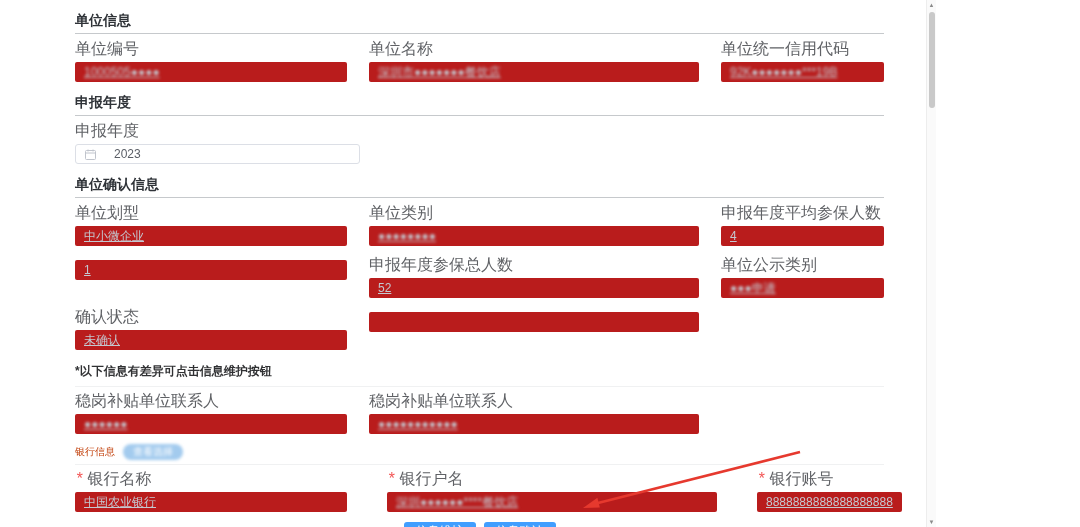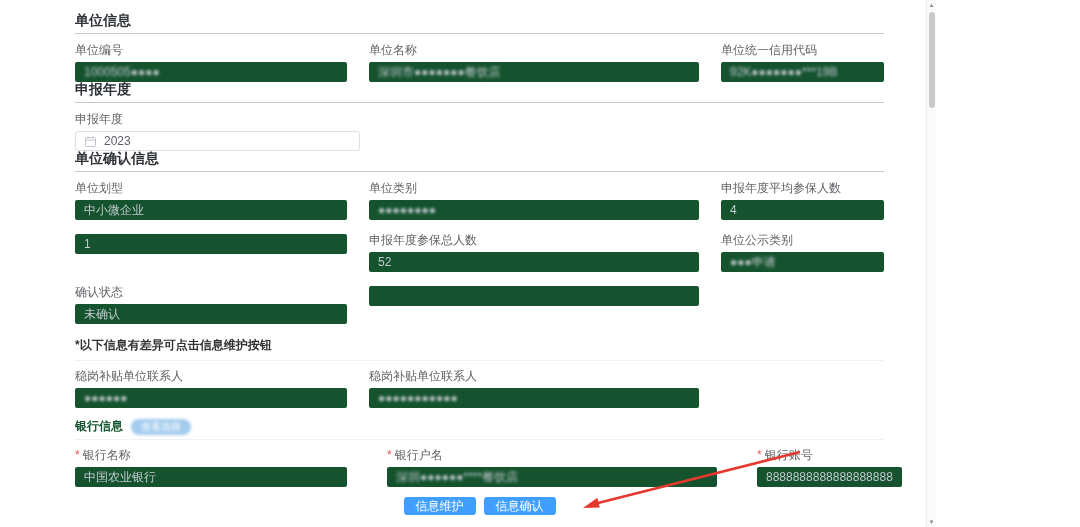--- a/index.html
+++ b/index.html
@@ -8,50 +8,50 @@
     width: 1080px; height: 527px; overflow: hidden;
     font-family: "Liberation Sans", "DejaVu Sans", sans-serif;
   }
   .page { position: relative; width: 936px; height: 527px; background: #fff; border-radius: 11px; }
   .content { padding: 13px 52px 0 75px; }
 
   .sec-title {
     font-size: 14px; line-height: 14px; font-weight: 700; color: #2f3338;
     padding-bottom: 6px; border-bottom: 1px solid #c6c9cc;
   }
-  .section { margin-top: 0; }
+  .section { margin-top: 13px; }
 
   .grid {
     display: grid; margin-top: 10px;
     grid-template-columns: 272px 330px auto;
     column-gap: 22px; row-gap: 14px;
   }
   .flabel {
-    display: block; font-size: 12px; line-height: 12px;
-    color: #606266; margin-bottom: 6px; white-space: nowrap;
+    display: block; font-size: 16px; line-height: 12px;
+    color: #606266; margin-bottom: 6px; white-space: nowrap; font-family: Liberation Mono, monospace;
   }
   .req { color: #f25555; margin-right: 3px; }
   .ibox {
     height: 20px; line-height: 20px; border-radius: 2px;
     font-size: 12px; padding: 0 9px; overflow: hidden; white-space: nowrap;
   }
-  .ibox.disabled { background: #14532d; color: #c4c8d0; }
+  .ibox.disabled { background: #b91c1c; color: #c4c8d0; text-decoration: underline; }
   .ival { font-size: 12px; }
   .blurred { filter: blur(1.4px); }
   .ibox.year {
     background: #fff; border: 1px solid #dcdfe6; border-radius: 3px;
-    width: 285px; color: #5a5e66; display: flex; align-items: center; gap: 8px;
+    width: 285px; color: #5a5e66; display: flex; align-items: center; gap: 18px;
   }
   .cal-icon { display: inline-flex; line-height: 0; }
 
   .note-line { margin-top: 13px; font-size: 12px; font-weight: 700; color: #303133; }
   .hr-light { margin-top: 6px; border: none; border-top: 1px solid #f0f1f2; }
 
   .bank-head { margin-top: 10px; display: flex; align-items: center; }
-  .bank-title { font-size: 12px; font-weight: 700; color: #14532d; }
+  .bank-title { font-size: 10px; font-weight: 400; color: #c2410c; }
   .badge {
     margin-left: 8px; background: #a3cbee; color: #ffffff;
     font-size: 10px; line-height: 10px; padding: 3px 10px; border-radius: 9px;
     border: none; cursor: pointer;
   }
 
   .actions { margin-top: 10px; display: flex; justify-content: center; gap: 8px; }
   .btn {
     background: #409eff; color: #fff; border: none; border-radius: 3px;
     font-size: 12px; line-height: 12px; padding: 3px 12px; height: 18px;

